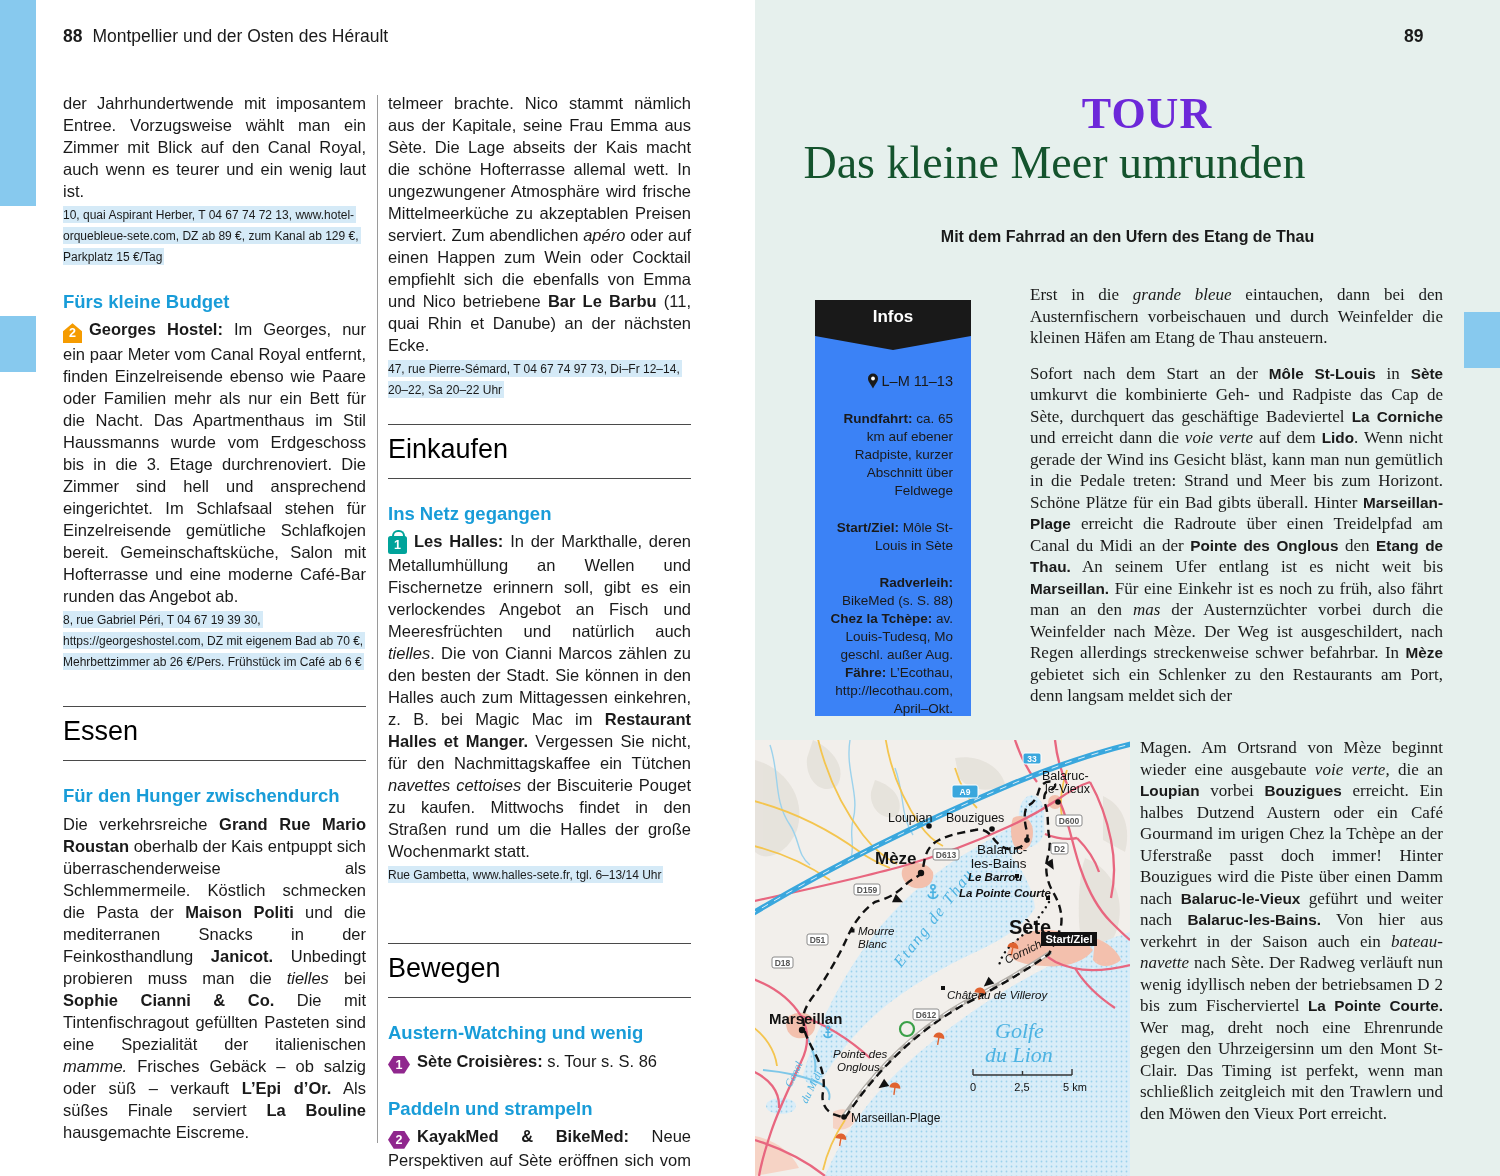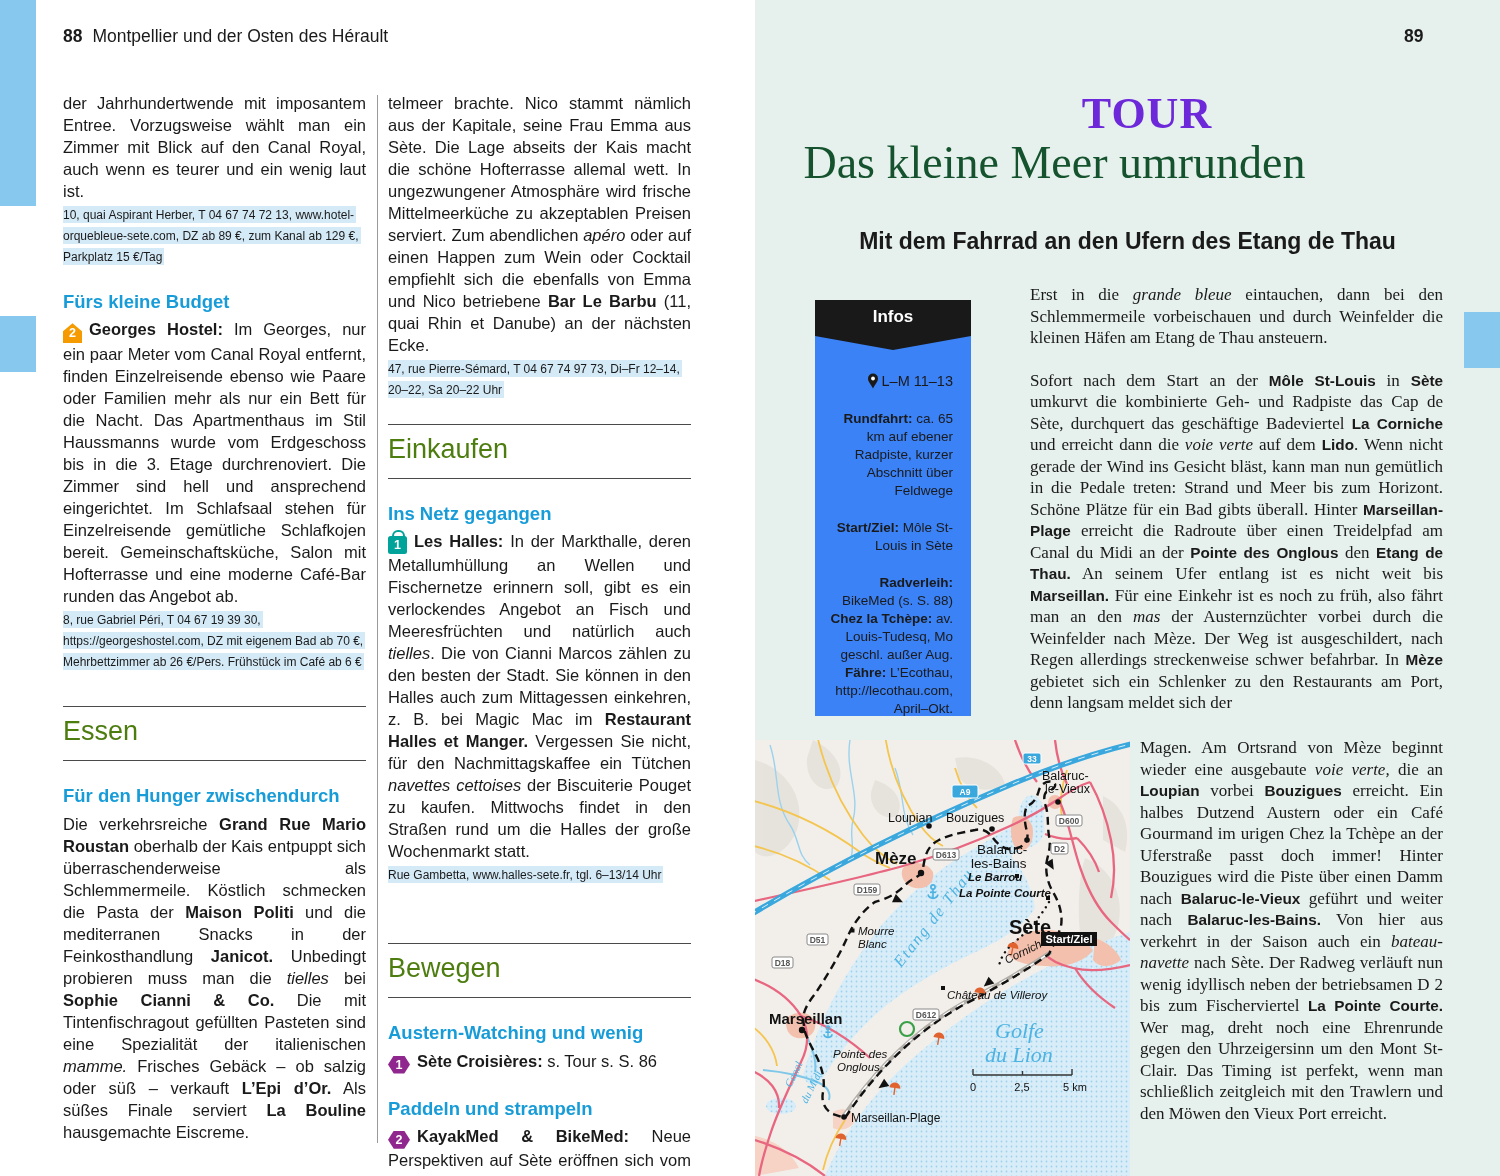--- a/index.html
+++ b/index.html
@@ -23,58 +23,58 @@
   
   .col{position:absolute;width:303px;}
   #col1{left:63px;top:92px;}
   #col2{left:388px;top:92px;}
   p.body{font-size:16.5px;line-height:22px;text-align:justify;margin:0;}
   .sb{font-weight:bold;}
   .si{font-style:italic;}
   .info{font-size:12px;line-height:21px;margin:2px 0 0 0;}
   .info .hl{background:#d5eaf7;-webkit-box-decoration-break:clone;box-decoration-break:clone;padding:1.5px 2px 1.5px 0;}
   .bluehead{color:#189cd8;font-weight:bold;font-size:18.5px;margin:24px 0 6px 0;line-height:1.15;}
-  .section-head{font-size:27px;font-weight:400;color:#4d7c0f;border-top:1.5px solid #4a4a4a;border-bottom:1.5px solid #4a4a4a;
+  .section-head{font-size:27px;font-weight:400;color:#000000;border-top:1.5px solid #4a4a4a;border-bottom:1.5px solid #4a4a4a;
     padding:9px 0 13px 0;margin:34px 0 0 0;}
   #col2 .section-head.first{margin-top:24px;}
   #col2 .section-head.bewegen{margin-top:58px;}
 
   
   .badge{display:inline-flex;align-items:center;justify-content:center;color:#fff;font-weight:bold;
     font-size:12.5px;width:19px;height:18px;margin-right:7px;vertical-align:-2px;position:relative;}
   .badge.house{background:#f59b00;clip-path:polygon(50% 0%,100% 40%,100% 100%,0% 100%,0% 40%);height:20px;}
   .badge.bag{background:#00a39a;border-radius:2.5px;margin-top:4px;}
   .badge.bag::before{content:"";position:absolute;top:-6px;left:4px;width:9px;height:8px;
     border:2px solid #00a39a;border-bottom:none;border-radius:6px 6px 0 0;}
   .badge.hex{background:#90278e;width:22px;clip-path:polygon(26% 0%,74% 0%,100% 50%,74% 100%,26% 100%,0% 50%);}
 
   
   .tour-label{position:absolute;left:755px;width:784px;top:88px;text-align:center;
     font-family:"Liberation Serif",serif;font-weight:bold;font-size:44px;color:#6d28d9;letter-spacing:1px;}
   .tour-title{position:absolute;left:755px;width:599px;top:136px;text-align:center;
     font-family:"Liberation Serif",serif;font-weight:400;font-size:46px;color:#14532d;}
   .tour-subtitle{position:absolute;left:755px;width:745px;top:228px;text-align:center;
-    font-size:23px;font-weight:bold;}
+    font-size:16px;font-weight:bold;}
 
   
   .infos-box{position:absolute;left:815px;top:300px;width:156px;height:416px;background:#3b82f6;}
   .infos-banner{position:relative;height:36px;background:#191919;color:#fff;text-align:center;
     font-weight:bold;font-size:17px;line-height:34px;}
   .infos-banner::after{content:"";position:absolute;top:36px;left:0;width:0;height:0;
     border-left:78px solid transparent;border-right:78px solid transparent;border-top:14px solid #191919;}
   .infos-content{padding:36px 18px 0 9px;text-align:right;font-size:13.5px;line-height:18px;}
   .infos-block{margin-bottom:19px;}
   .infos-pin{margin-bottom:20px;font-size:14.5px;}
   .infos-pin svg{vertical-align:-3px;margin-right:3px;}
 
   
   .serif{font-family:"Liberation Serif",serif;font-size:17px;line-height:21.5px;text-align:justify;}
   .serif .sb{font-family:"Liberation Sans",sans-serif;font-size:0.9em;}
   #tour-text{position:absolute;left:1030px;top:284px;width:413px;}
-  #tour-text p+p{margin-top:21px;}
+  #tour-text p+p{margin-top:14px;}
   #tour-text p{margin:0;}
   #tour-text-narrow{position:absolute;left:1140px;top:737px;width:303px;}
   #tour-text-narrow p{margin:0;}
 
   
   #map-wrap{position:absolute;left:755px;top:740px;width:375px;height:436px;}
   #map-wrap svg{display:block;}
 </style>
 </head>
 <body>
@@ -133,21 +133,21 @@
     <div class="infos-block"><b>Start/Ziel:</b><span> Môle St-Louis in Sète</span></div>
     <div class="infos-block">
       <div><b>Radverleih:</b><span> BikeMed (s. S. 88)</span></div>
       <div><b>Chez la Tchèpe:</b><span> av. Louis-Tudesq, Mo geschl. außer Aug.</span></div>
       <div><b>Fähre:</b><span> L’Ecothau, http://lecothau.com, April–Okt.</span></div>
     </div>
   </div>
 </div>
 
 <div id="tour-text" class="serif">
-  <p><span>Erst in die </span><span class="si">grande bleue</span><span> eintauchen, dann bei den Schlemmermeile vorbeischauen und durch Weinfelder die kleinen Häfen am Etang de Thau ansteuern.</span></p>
+  <p><span>Erst in die </span><span class="si">grande bleue</span><span> eintauchen, dann bei den Austernfischern vorbeischauen und durch Weinfelder die kleinen Häfen am Etang de Thau ansteuern.</span></p>
   <p><span>Sofort nach dem Start an der </span><span class="sb">Môle St-Louis</span><span> in </span><span class="sb">Sète</span><span> umkurvt die kombinierte Geh- und Radpiste das Cap de Sète, durchquert das geschäftige Badeviertel </span><span class="sb">La Corniche</span><span> und erreicht dann die </span><span class="si">voie verte</span><span> auf dem </span><span class="sb">Lido</span><span>. Wenn nicht gerade der Wind ins Gesicht bläst, kann man nun gemütlich in die Pedale treten: Strand und Meer bis zum Horizont. Schöne Plätze für ein Bad gibts überall. Hinter </span><span class="sb">Marseillan-Plage</span><span> erreicht die Radroute über einen Treidelpfad am Canal du Midi an der </span><span class="sb">Pointe des Onglous</span><span> den </span><span class="sb">Etang de Thau.</span><span> An seinem Ufer entlang ist es nicht weit bis </span><span class="sb">Marseillan.</span><span> Für eine Einkehr ist es noch zu früh, also fährt man an den </span><span class="si">mas</span><span> der Austernzüchter vorbei durch die Weinfelder nach Mèze. Der Weg ist ausgeschildert, nach Regen allerdings streckenweise schwer befahrbar. In </span><span class="sb">Mèze</span><span> gebietet sich ein Schlenker zu den Restaurants am Port, denn langsam meldet sich der</span></p>
 </div>
 <div id="tour-text-narrow" class="serif">
   <p><span>Magen. Am Ortsrand von Mèze beginnt wieder eine ausgebaute </span><span class="si">voie verte,</span><span> die an </span><span class="sb">Loupian</span><span> vorbei </span><span class="sb">Bouzigues</span><span> erreicht. Ein halbes Dutzend Austern oder ein Café Gourmand im urigen Chez la Tchèpe an der Uferstraße passt doch immer! Hinter Bouzigues wird die Piste über einen Damm nach </span><span class="sb">Balaruc-le-Vieux</span><span> geführt und weiter nach </span><span class="sb">Balaruc-les-Bains.</span><span> Von hier aus verkehrt in der Saison auch ein </span><span class="si">bateau-navette</span><span> nach Sète. Der Radweg verläuft nun wenig idyllisch neben der betriebsamen D 2 bis zum Fischerviertel </span><span class="sb">La Pointe Courte.</span><span> Wer mag, dreht noch eine Ehrenrunde gegen den Uhrzeigersinn um den Mont St-Clair. Das Timing ist perfekt, wenn man schließlich zeitgleich mit den Trawlern und den Möwen den Vieux Port erreicht.</span></p>
 </div>
 
 <div id="map-wrap">
 <svg width="375" height="436" viewBox="0 0 375 436">
   <defs>
     <pattern id="wdots" width="5" height="5" patternUnits="userSpaceOnUse">

